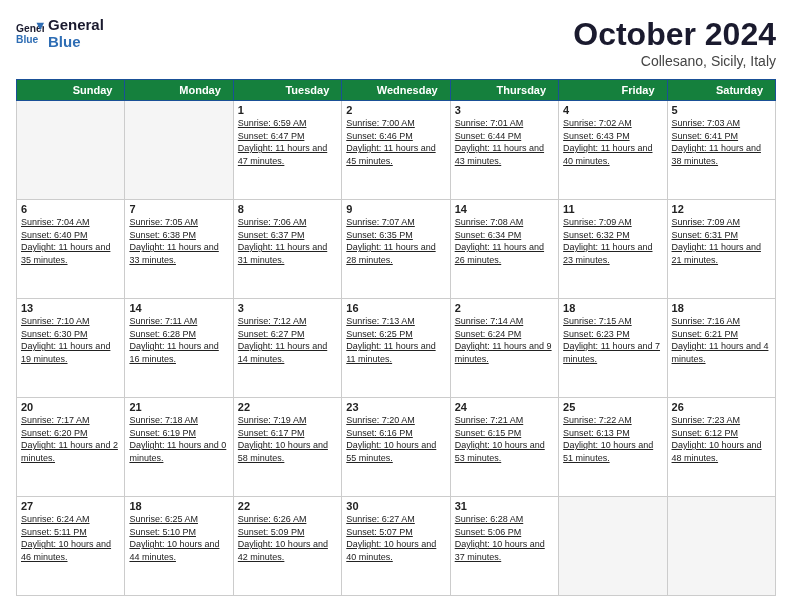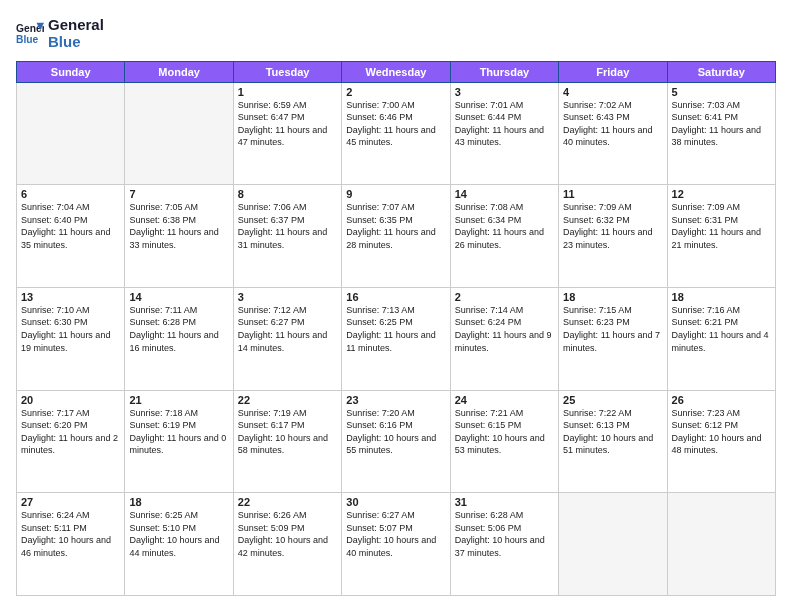--- a/index.html
+++ b/index.html
@@ -43,27 +43,27 @@
     .subtitle {
       font-size: 14px;
       color: #444;
     }
     .calendar {
       width: 100%;
       border-collapse: collapse;
       flex: 1;
     }
     .calendar th {
-      background-color: #8b5cf6;
+      background-color: #15803d;
       color: #fff;
       font-size: 11px;
       font-weight: bold;
-      padding: 4px 22px;
+      padding: 4px 12px;
       border: 1px solid #1a5096;
-      text-align: center;
+      text-align: right;
     }
     .calendar td {
       border: 1px solid #ccc;
       vertical-align: top;
       padding: 3px 4px;
       font-size: 9.2px;
       color: #222;
       background: #fff;
       width: calc(100% / 7);
       height: 80px;
@@ -74,38 +74,43 @@
     .day-num {
       font-size: 11px;
       font-weight: bold;
       display: block;
       margin-bottom: 1px;
     }
     .day-info {
       line-height: 1.4;
       font-size: 9px;
       color: #222;
+      text-decoration: underline;
     }
   </style>
 </head>
 <body>
 
 <div class="page">
   <div class="header">
     <div class="logo">
       <svg class="logo-icon" viewBox="0 0 30 30" xmlns="http://www.w3.org/2000/svg">
         <text x="0" y="14" font-size="11" font-weight="bold" fill="#1a1a2e" font-family="Arial">General</text>
         <text x="0" y="26" font-size="11" font-weight="bold" fill="#2e6db4" font-family="Arial">Blue</text>
         <polygon points="22,4 30,4 26,12" fill="#2e6db4"></polygon>
       </svg>
       <div style="line-height:1.15">
         <div style="font-size:15px; font-weight:bold; color:#1a1a2e;">General</div>
         <div style="font-size:15px; font-weight:bold; color:#2e6db4;">Blue</div>
       </div>
     </div>
+    <div class="title-block">
+      <div class="month-title">October 2024</div>
+      <div class="subtitle">Collesano, Sicily, Italy</div>
+    </div>
   </div>
 
   <table class="calendar">
     <thead>
       <tr id="weekday-header">
           <th>Sunday</th>
           <th>Monday</th>
           <th>Tuesday</th>
           <th>Wednesday</th>
           <th>Thursday</th>

